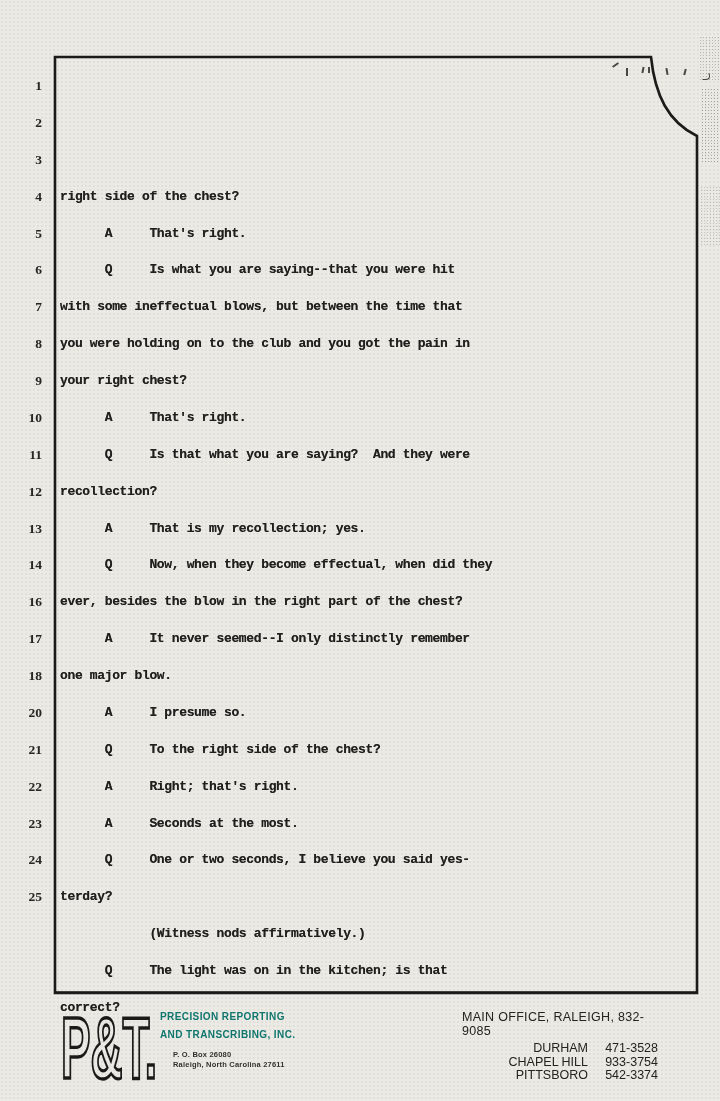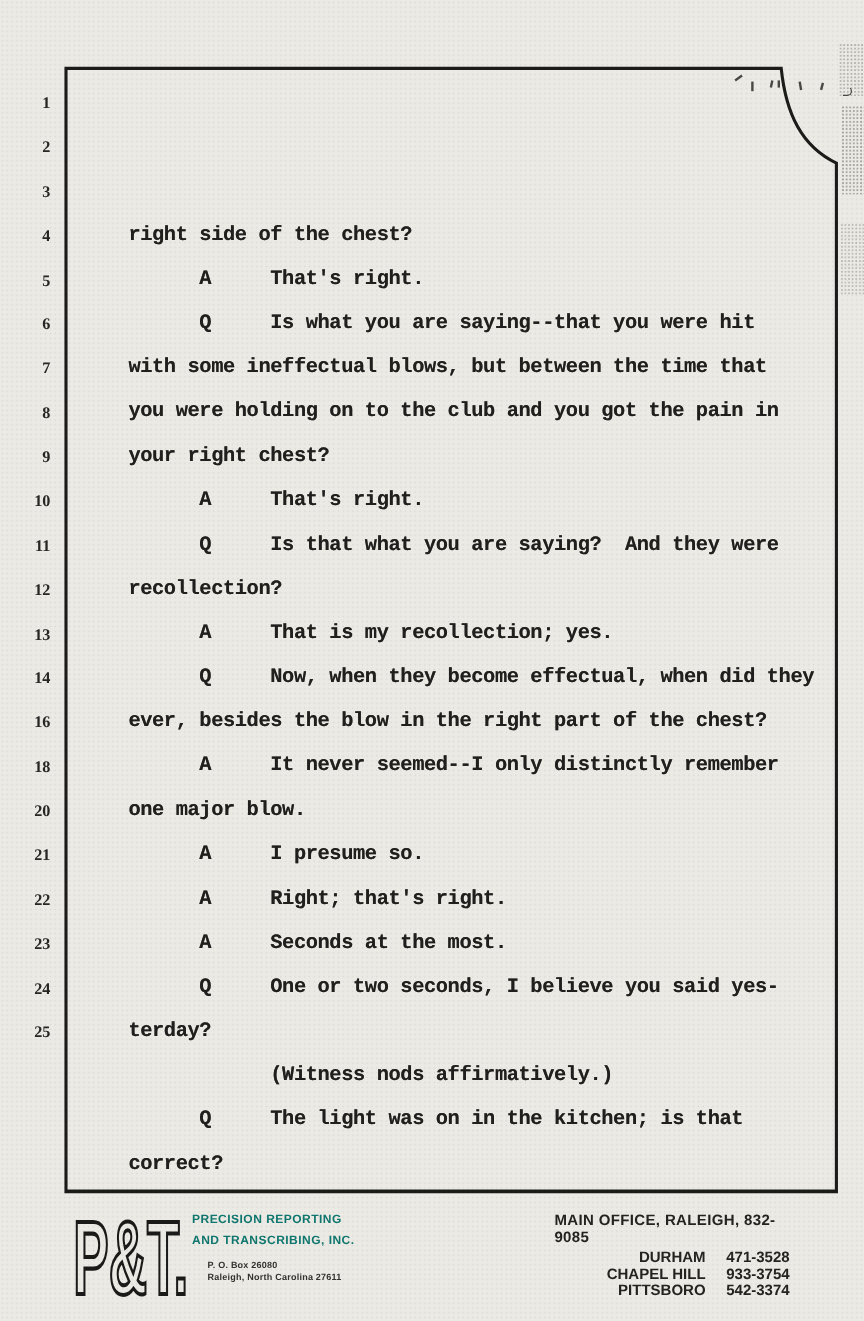--- a/index.html
+++ b/index.html
@@ -15,37 +15,37 @@
     background-size:4px 4px;
   }
   .border-svg{position:absolute;left:0;top:0;z-index:1;}
   .transcript{position:absolute;left:0;top:68px;width:720px;z-index:2;}
   .t-row{height:36.88px;line-height:36.88px;position:relative;white-space:pre;}
   .lnum{
     position:absolute;left:16px;top:0;width:26px;text-align:right;
     font-family:"Liberation Serif",serif;font-weight:700;font-size:13.5px;color:#262624;
   }
   .ltext{
-    display:block;padding-left:107px;
+    display:block;padding-left:60px;
     font-family:"Liberation Mono","DejaVu Sans Mono",monospace;
-    font-weight:700;font-size:17px;letter-spacing:-0.35px;color:#201f1d;
+    font-weight:700;font-size:13px;letter-spacing:-0.35px;color:#201f1d;
     text-shadow:0 0 0.5px rgba(30,30,28,0.65);
   }
   
   .footer{position:absolute;left:0;top:998px;width:616px;height:103px;z-index:2;color:#1c1c1a;}
   .logo{position:absolute;left:60px;top:6px;}
   .company{
     position:absolute;left:160px;top:10px;
     font-size:10px;font-weight:700;letter-spacing:0.4px;line-height:17.5px;color:#0f766e;
   }
   .address{
     position:absolute;left:173px;top:52px;
     font-size:7.5px;font-weight:700;letter-spacing:0.2px;line-height:9.5px;color:#33322f;
   }
-  .offices{position:absolute;left:462px;top:12px;font-weight:700;color:#23231f;}
+  .offices{position:absolute;left:462px;top:12px;font-weight:400;color:#23231f;}
   .main-office{font-size:12.5px;letter-spacing:0.3px;}
   .office-rows{margin-top:4px;margin-left:28px;font-size:12.5px;}
   .office-row{display:flex;line-height:13.6px;text-align:right;}
   .office-city{width:98px;}
   .office-phone{width:70px;}
   
   .noise{
     position:absolute;pointer-events:none;z-index:3;
     background-image:radial-gradient(rgba(60,60,55,0.55) 0.7px, transparent 1px);
     background-size:3px 3px;filter:blur(0.3px);
@@ -144,20 +144,24 @@
     <span class="lnum">14</span>
     <span class="ltext">one major blow.</span>
   </div>
 
 
   <div class="t-row">
     <span class="lnum">16</span>
     <span class="ltext">      A     I presume so.</span>
   </div>
 
+  <div class="t-row">
+    <span class="lnum">17</span>
+    <span class="ltext">      Q     To the right side of the chest?</span>
+  </div>
 
   <div class="t-row">
     <span class="lnum">18</span>
     <span class="ltext">      A     Right; that's right.</span>
   </div>
 
 
   <div class="t-row">
     <span class="lnum">20</span>
     <span class="ltext">      A     Seconds at the most.</span>

